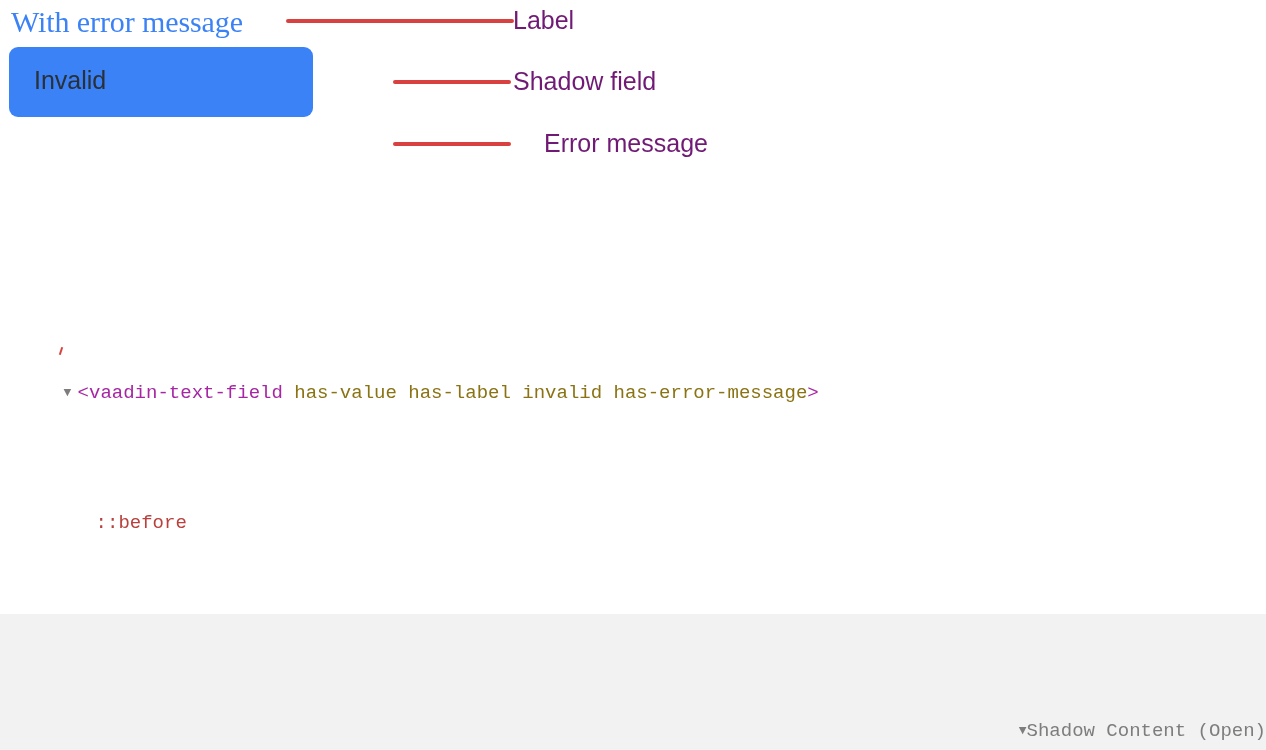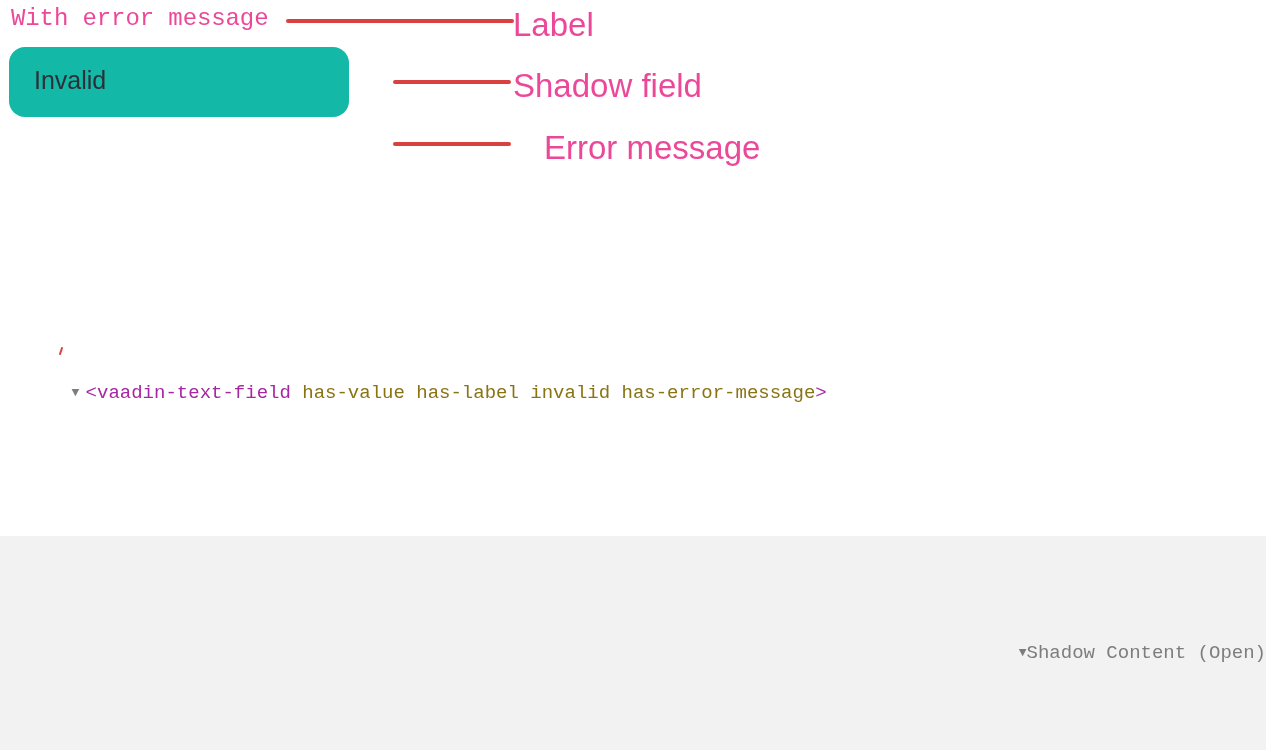--- a/index.html
+++ b/index.html
@@ -20,35 +20,35 @@
     position: absolute;
     left: 0; top: 0;
     width: 1266px;
     height: 230px;
   }
 
   .field-label {
     position: absolute;
     left: 11px;
     top: 5px;
-    font-family: Liberation Mono, monospace;
-    font-size: 24px;
-    color: #ec4899;
+    font-family: Liberation Serif, serif;
+    font-size: 30px;
+    color: #3b82f6;
     letter-spacing: -0.1px;
     white-space: nowrap;
   }
 
   .input-field {
     position: absolute;
     left: 9px;
     top: 47px;
-    width: 340px;
+    width: 304px;
     height: 70px;
-    background: #14b8a6;
-    border-radius: 16px;
+    background: #3b82f6;
+    border-radius: 9px;
     box-sizing: border-box;
   }
   .input-field .value {
     position: absolute;
     left: 25px;
     top: 19px;
     font-family: "Liberation Sans", sans-serif;
     font-size: 25px;
     color: #2a3038;
     white-space: nowrap;
@@ -67,22 +67,22 @@
   
   .callout-line {
     position: absolute;
     height: 4px;
     background: #d8413f;
     border-radius: 2px;
   }
   .callout-text {
     position: absolute;
     font-family: "Liberation Sans", sans-serif;
-    font-size: 33px;
-    color: #ec4899;
+    font-size: 25px;
+    color: #701a75;
     white-space: nowrap;
   }
 
   
   #code-area {
     position: absolute;
     left: 0;
     top: 250px;
     width: 1266px;
     font-family: "Liberation Mono", "DejaVu Sans Mono", monospace;
@@ -143,25 +143,28 @@
   <div class="callout-line" style="left:393px; top:80px; width:118px;"></div>
   <div class="callout-text" style="left:513px; top:67px;">Shadow field</div>
 
   <div class="callout-line" style="left:393px; top:142px; width:118px;"></div>
   <div class="callout-text" style="left:544px; top:129px;">Error message</div>
 </div>
 
 <div id="code-area">
 
   
-  <div class="code-line" style="padding-left:26px;">
+  <div class="code-line" style="padding-left:18px;">
     <span class="red-tick"></span><span class="twisty open"></span><span class="tag">&lt;vaadin-text-field</span><span class="attr"> has-value has-label invalid has-error-message</span><span class="tag">&gt;</span>
   </div>
 
   
+  <div class="code-line" style="padding-left:50px;">
+    <span class="pseudo">::before</span>
+  </div>
 
   
   <div class="shadow-block">
 
     <div class="code-line" style="padding-left:27px;text-align:right;">
       <span class="twisty open"></span><span class="shadow-label">Shadow Content (Open)</span>
     </div>
 
     
 

